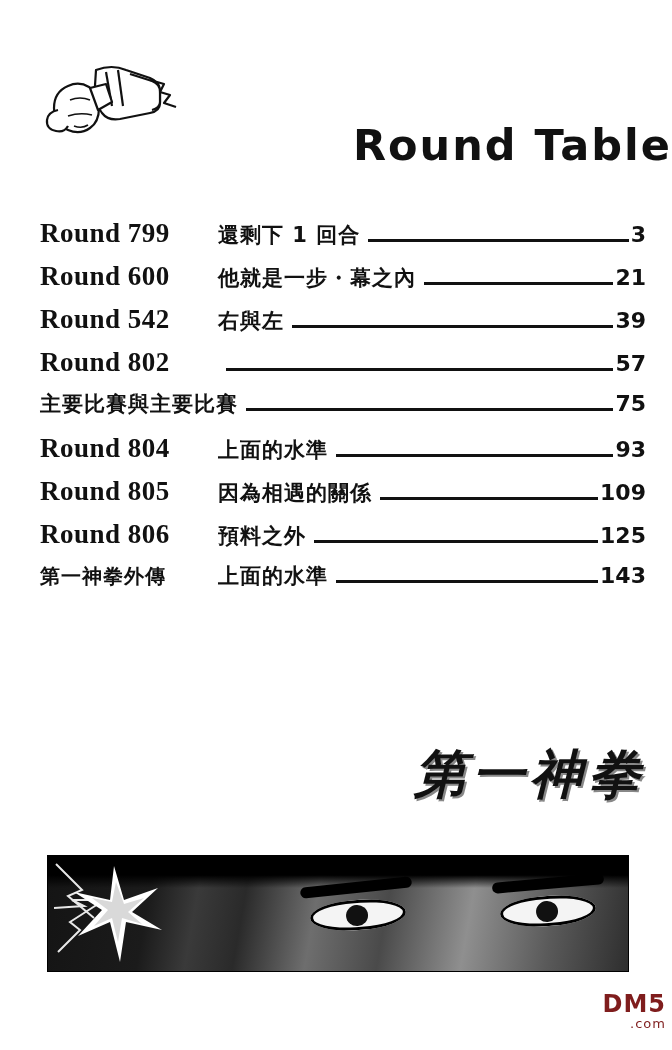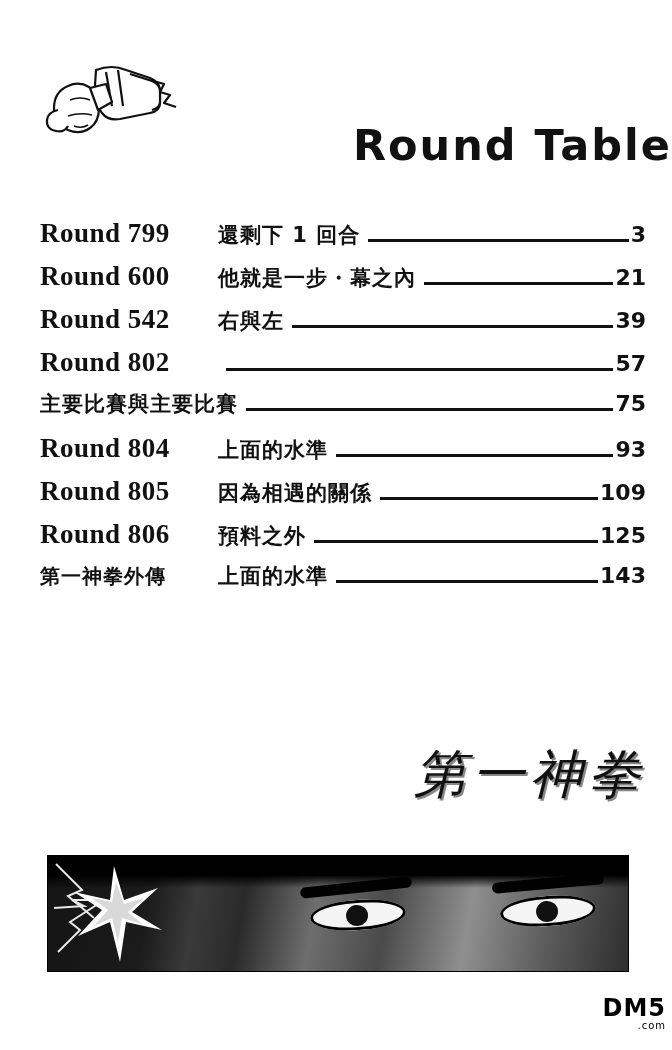--- a/index.html
+++ b/index.html
@@ -96,21 +96,21 @@
     flex: 0 0 auto;
   }
 
   
   .series-logo {
     position: absolute;
     right: 26px;
     top: 740px;
     font-family: "DejaVu Sans", "Liberation Sans", sans-serif;
     font-size: 52px;
-    font-weight: normal;
+    font-weight: bold;
     letter-spacing: 6px;
     font-style: italic;
     color: #111111;
     text-shadow: 2px 2px 0 #888;
   }
 
   
   .panel {
     position: absolute;
     left: 47px;
@@ -170,30 +170,30 @@
     height: 115px;
   }
 
   
   .watermark {
     position: absolute;
     right: 6px;
     bottom: 18px;
     text-align: right;
     font-family: "DejaVu Sans", "Liberation Sans", sans-serif;
-    color: #000000;
+    color: #7f1d1d;
   }
   .watermark .wm-main {
     font-size: 24px;
     font-weight: bold;
     letter-spacing: 1px;
     line-height: 1;
   }
   .watermark .wm-sub {
-    font-size: 10px;
+    font-size: 13px;
     letter-spacing: 1px;
     line-height: 1.2;
   }
 </style>
 </head>
 <body>
 
 <div class="page">
 
   <div class="gloves">

